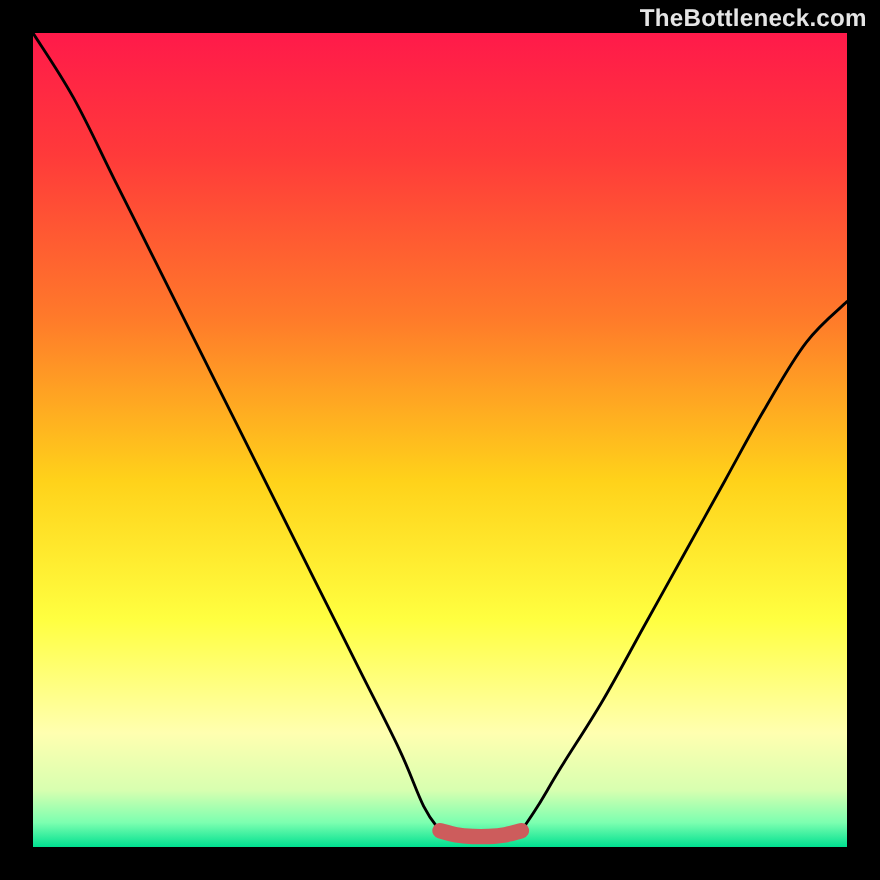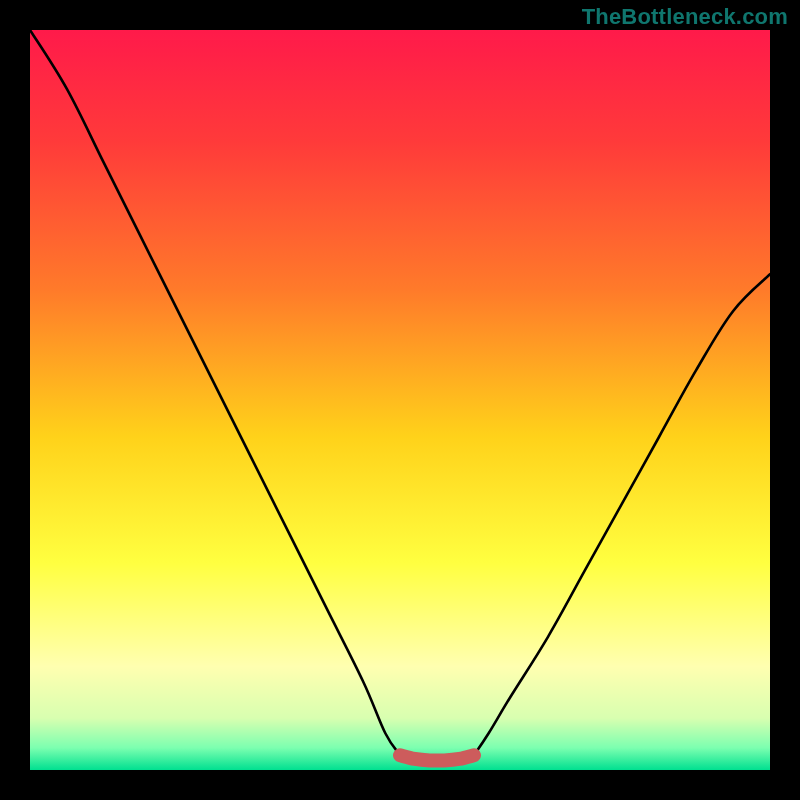--- a/index.html
+++ b/index.html
@@ -14,21 +14,21 @@
   .frame {
     position: relative;
     width: 800px;
     height: 800px;
     background: #000;
   }
   .watermark {
     position: absolute;
     top: 4px;
     right: 12px;
-    color: #0f766e;
+    color: #e5e5e5;
     font-size: 22px;
     font-weight: 600;
     letter-spacing: 0.2px;
     z-index: 20;
     user-select: none;
   }
   .plot {
     position: absolute;
     left: 30px;
     top: 30px;

